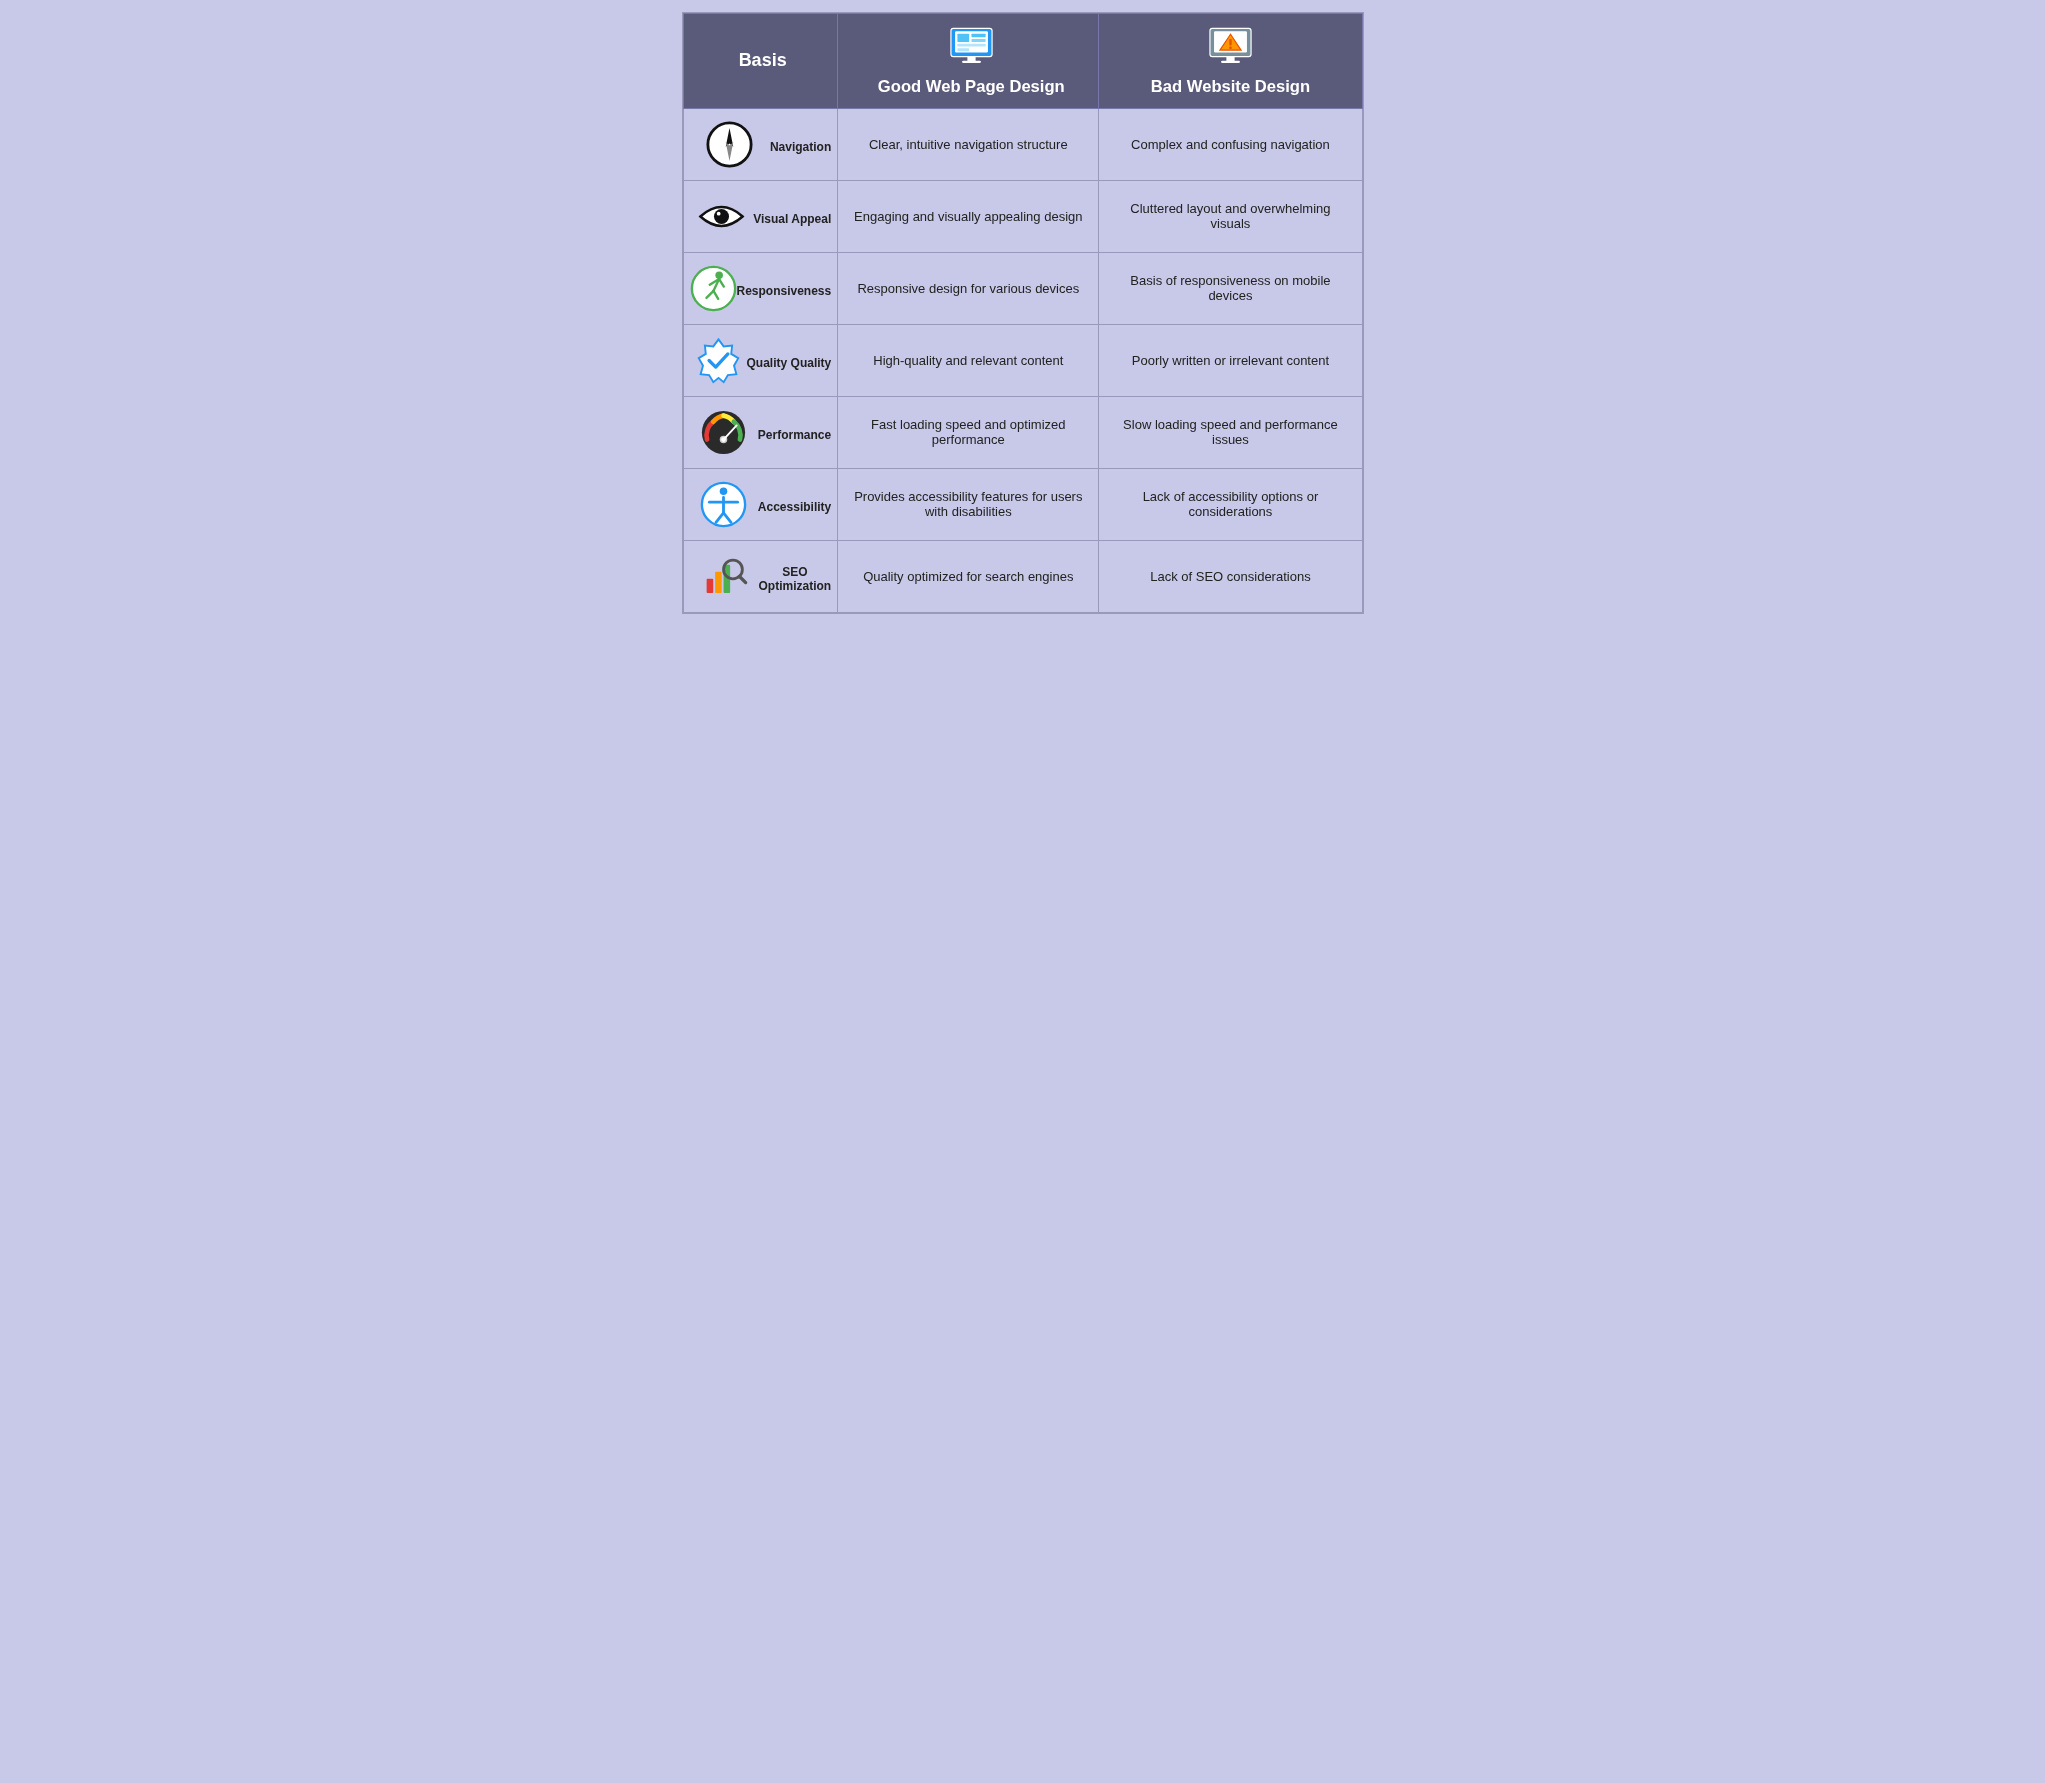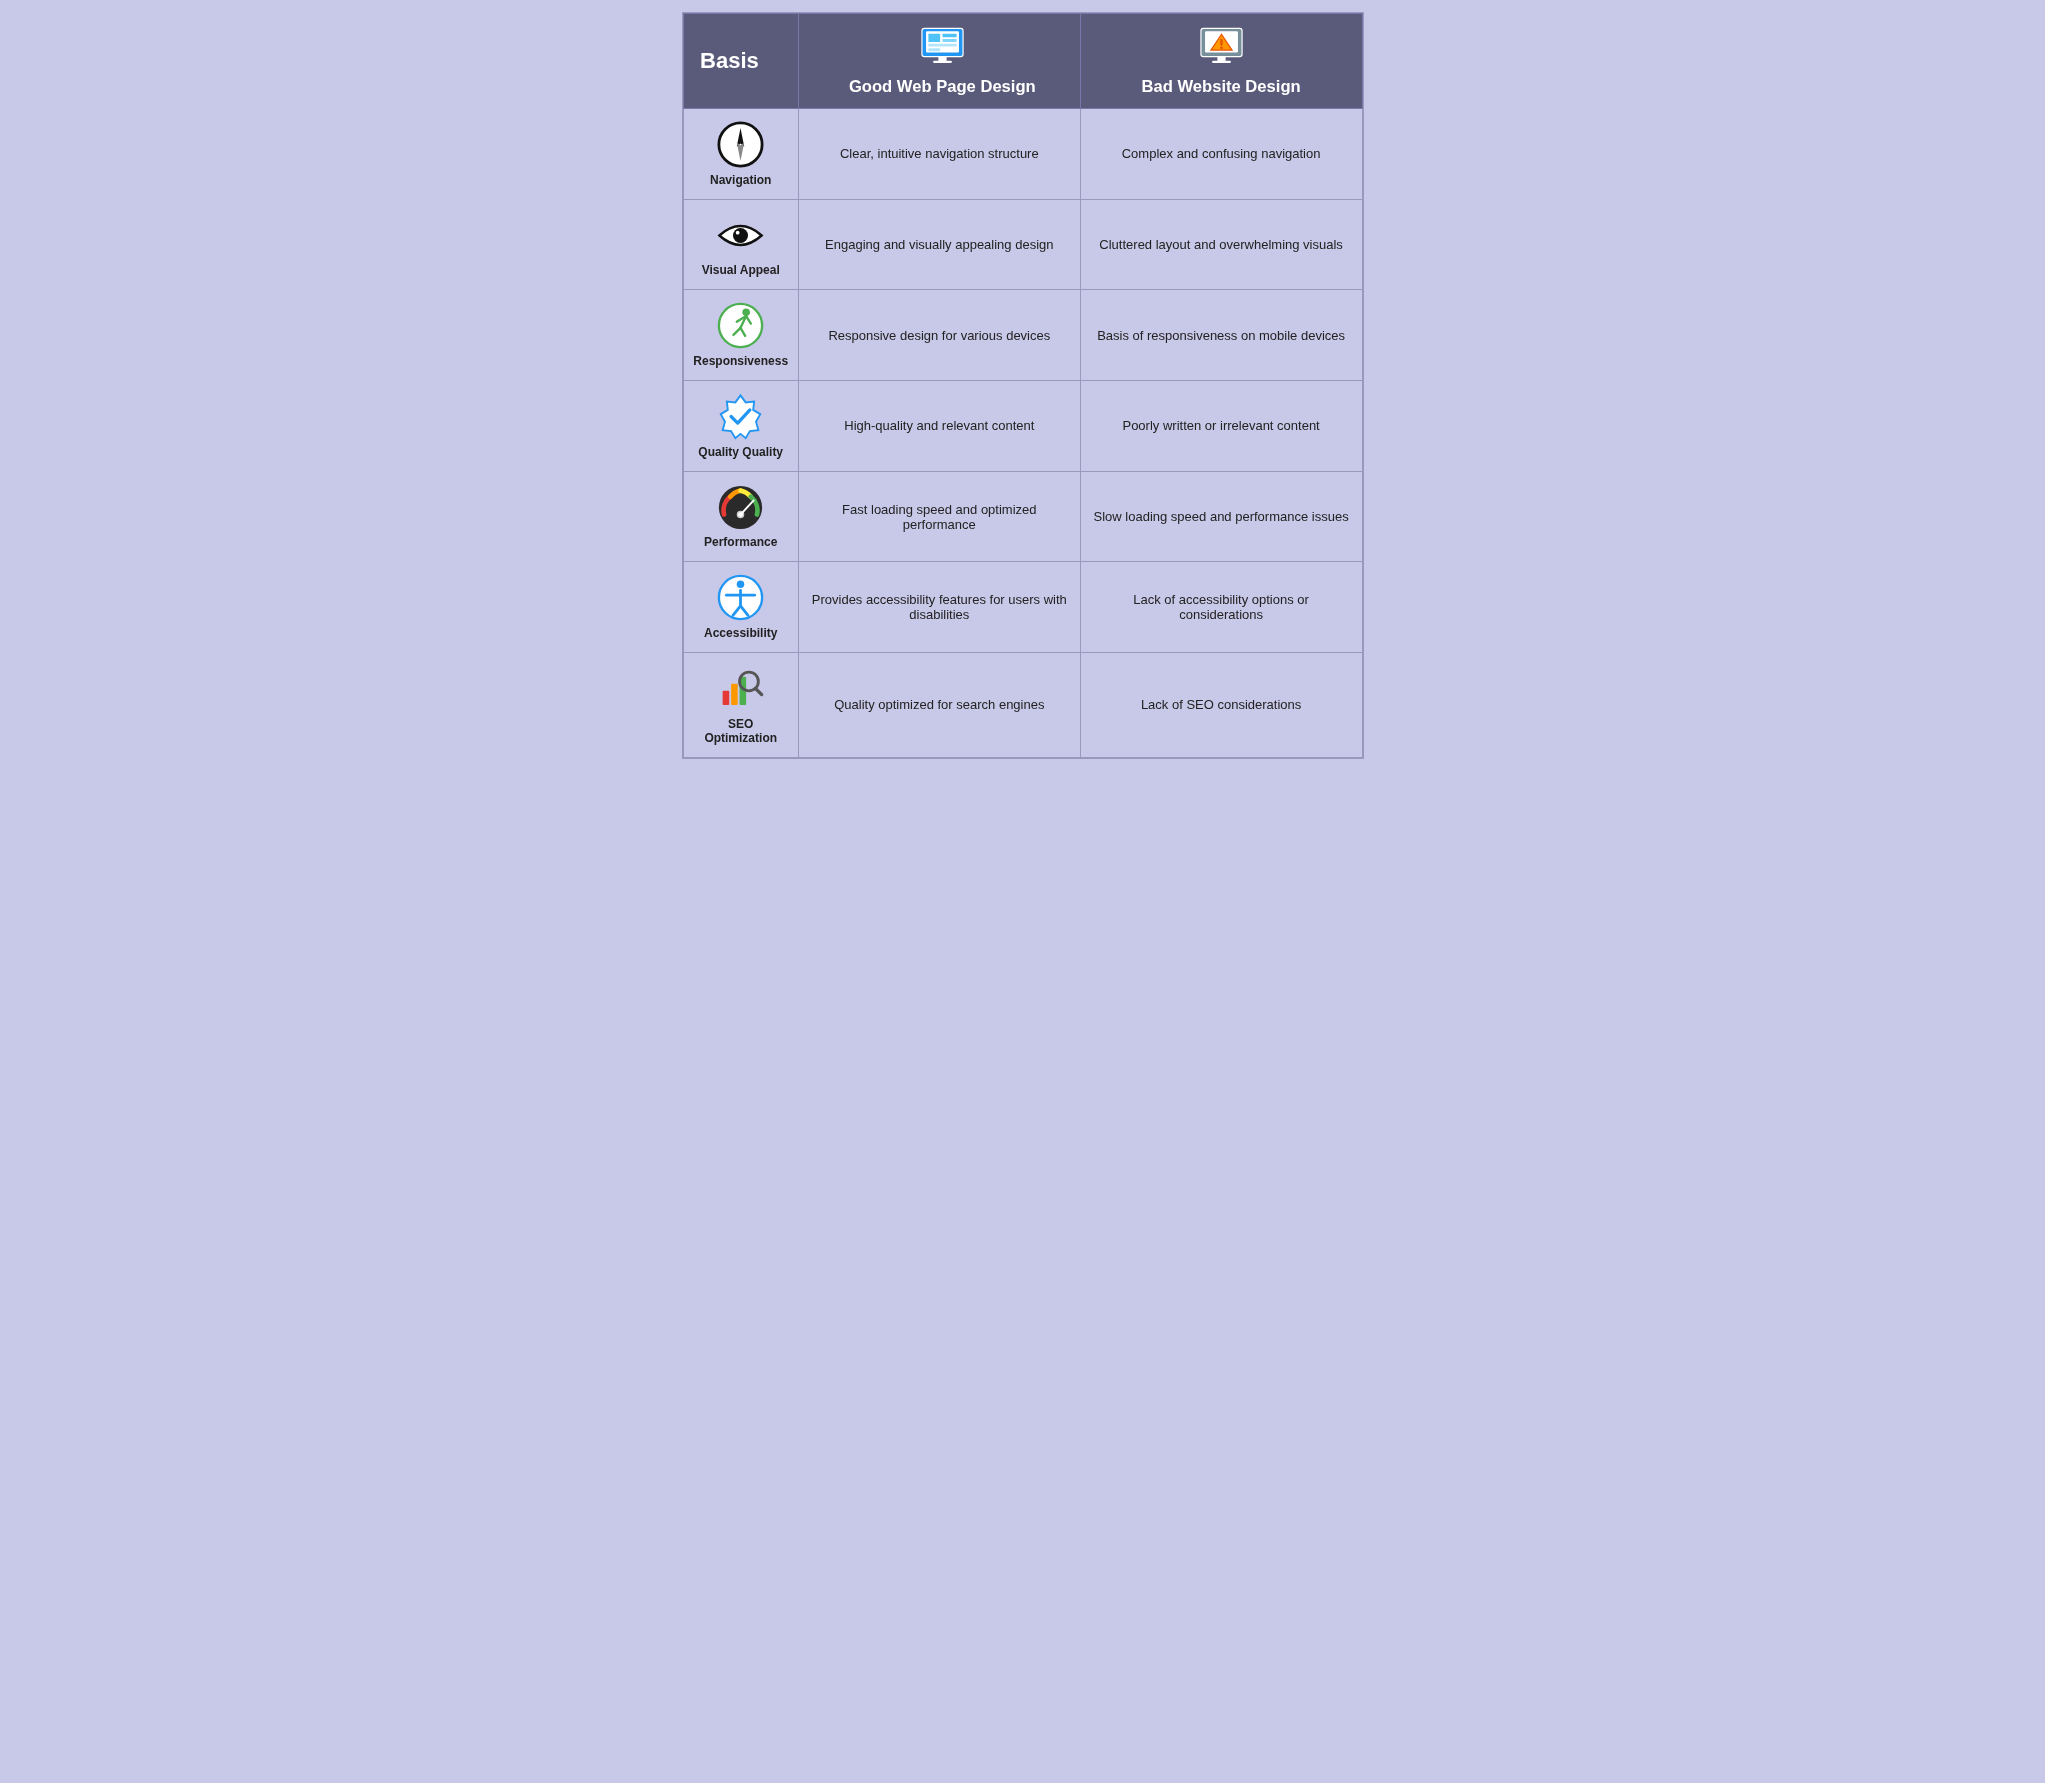--- a/index.html
+++ b/index.html
@@ -29,23 +29,23 @@
     .header-row th {
       color: white;
       padding: 10.7px 12px;
       text-align: center;
       font-size: 16.6px;
       font-weight: bold;
       border: 0.6px solid #7777aa;
       vertical-align: middle;
     }
     .header-row th.basis-header {
-      font-size: 22px;
+      font-size: 18px;
       font-weight: bold;
-      text-align: left;
+      text-align: center;
       padding-left: 16.6px;
       width: 17%;
     }
     .header-row th.good-header {
       width: 41.5%;
       padding-left: 18px;
     }
     .header-row th.bad-header {
       width: 41.5%;
       margin-left: 36px;
@@ -73,21 +73,21 @@
     }
     .basis-label {
       font-size: 12px;
       font-weight: bold;
       color: #222;
       margin-top: 4.7px;
       display: block;
     }
     .basis-icon-wrap {
       display: flex;
-      flex-direction: column;
+      flex-direction: row;
       align-items: center;
       justify-content: center;
     }
 
     
     .svg-icon {
       width: 47px;
       height: 47px;
       display: block;
       margin: 0 auto;

